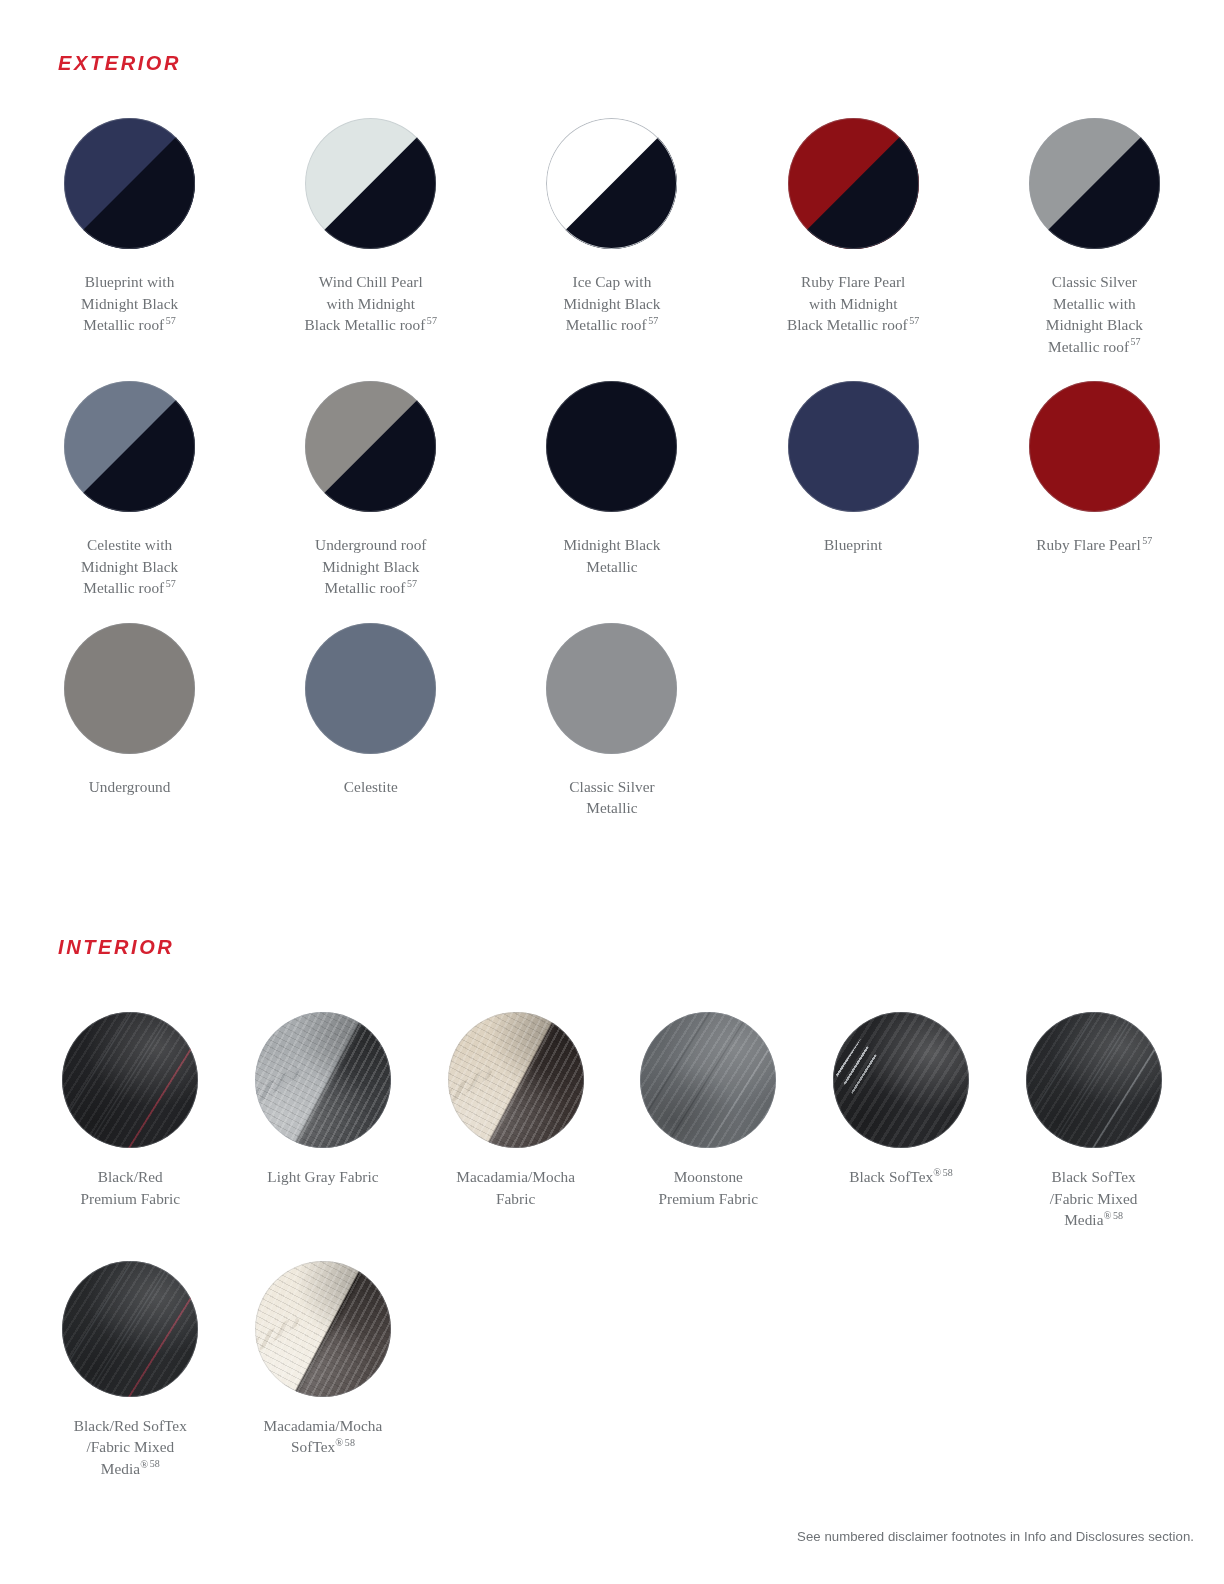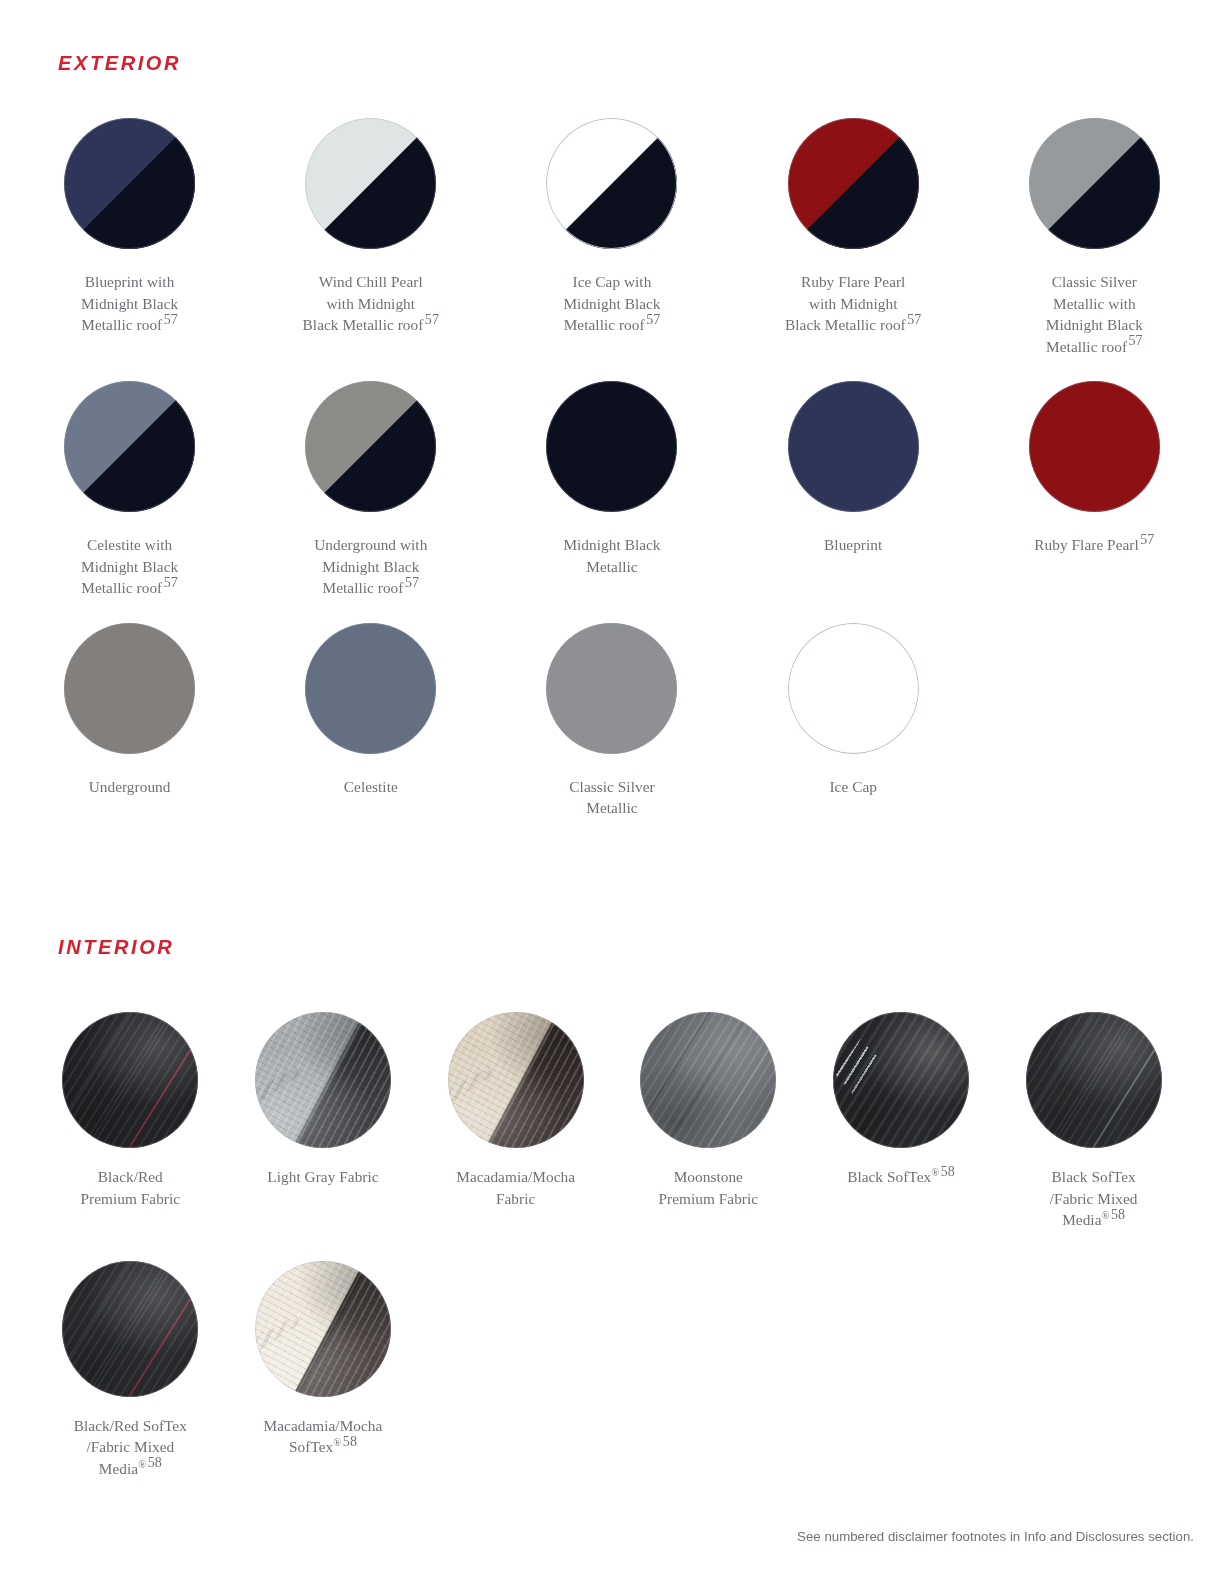--- a/index.html
+++ b/index.html
@@ -92,21 +92,21 @@
   .label {
     text-align: center;
     color: #6e7276;
     font-size: 15.3px;
     line-height: 21.5px;
     letter-spacing: 0.05px;
     max-width: 185px;
     font-family: Liberation Serif, serif;
   }
   .label sup {
-    font-size: 14px;
+    font-size: 10px;
     vertical-align: super;
     line-height: 0;
     margin-left: 1.5px;
   }
   .label .reg {
     font-size: 10.5px;
     vertical-align: super;
     line-height: 0;
   }
 
@@ -176,21 +176,21 @@
           <div class="ring soft"></div>
         </div>
         <div class="label"><span>Celestite with</span><br><span>Midnight Black</span><br><span>Metallic roof</span><sup>57</sup></div>
       </div>
       <div class="swatch-cell">
         <div class="chip chip-ext">
           <div class="base" style="background: rgb(141, 139, 136);"></div>
           <div class="roof" style="background: rgb(12, 15, 30); clip-path: polygon(100% 0px, 100% 100%, 0px 100%);"></div>
           <div class="ring soft"></div>
         </div>
-        <div class="label"><span>Underground with</span><br><span>Midnight Black</span><br><span>Metallic roof</span><sup>57</sup></div>
+        <div class="label"><span>Underground roof</span><br><span>Midnight Black</span><br><span>Metallic roof</span><sup>57</sup></div>
       </div>
       <div class="swatch-cell">
         <div class="chip chip-ext">
           <div class="base" style="background: rgb(12, 15, 30);"></div>
           <div class="ring soft"></div>
         </div>
         <div class="label"><span>Midnight Black</span><br><span>Metallic</span></div>
       </div>
       <div class="swatch-cell">
         <div class="chip chip-ext">
@@ -219,27 +219,20 @@
           <div class="ring soft"></div>
         </div>
         <div class="label"><span>Celestite</span></div>
       </div>
       <div class="swatch-cell">
         <div class="chip chip-ext">
           <div class="base" style="background: rgb(142, 144, 147);"></div>
           <div class="ring soft"></div>
         </div>
         <div class="label"><span>Classic Silver</span><br><span>Metallic</span></div>
-      </div>
-      <div class="swatch-cell">
-        <div class="chip chip-ext">
-          <div class="base" style="background: rgb(255, 255, 255);"></div>
-          <div class="ring hairline"></div>
-        </div>
-        <div class="label"><span>Ice Cap</span></div>
       </div>
     </div>
 
   <div class="section-title" id="interior-title">INTERIOR</div>
 
   <div class="swatch-grid" id="interior-grid">
       <div class="swatch-cell">
         <div class="chip chip-int">
           <div class="base" style="background: linear-gradient(122deg, rgb(29, 30, 33) 0%, rgb(39, 40, 43) 38%, rgb(39, 40, 43) 68%, rgb(29, 30, 33) 100%);"></div>
           <div style="position: absolute; inset: 0px; background: linear-gradient(122deg, rgba(0, 0, 0, 0) 31%, rgb(74, 76, 80) 31.6%, rgba(0, 0, 0, 0) 32.4%, rgba(0, 0, 0, 0) 49%, rgb(74, 76, 80) 49.5%, rgba(0, 0, 0, 0) 50.3%); opacity: 0.75;"></div>

